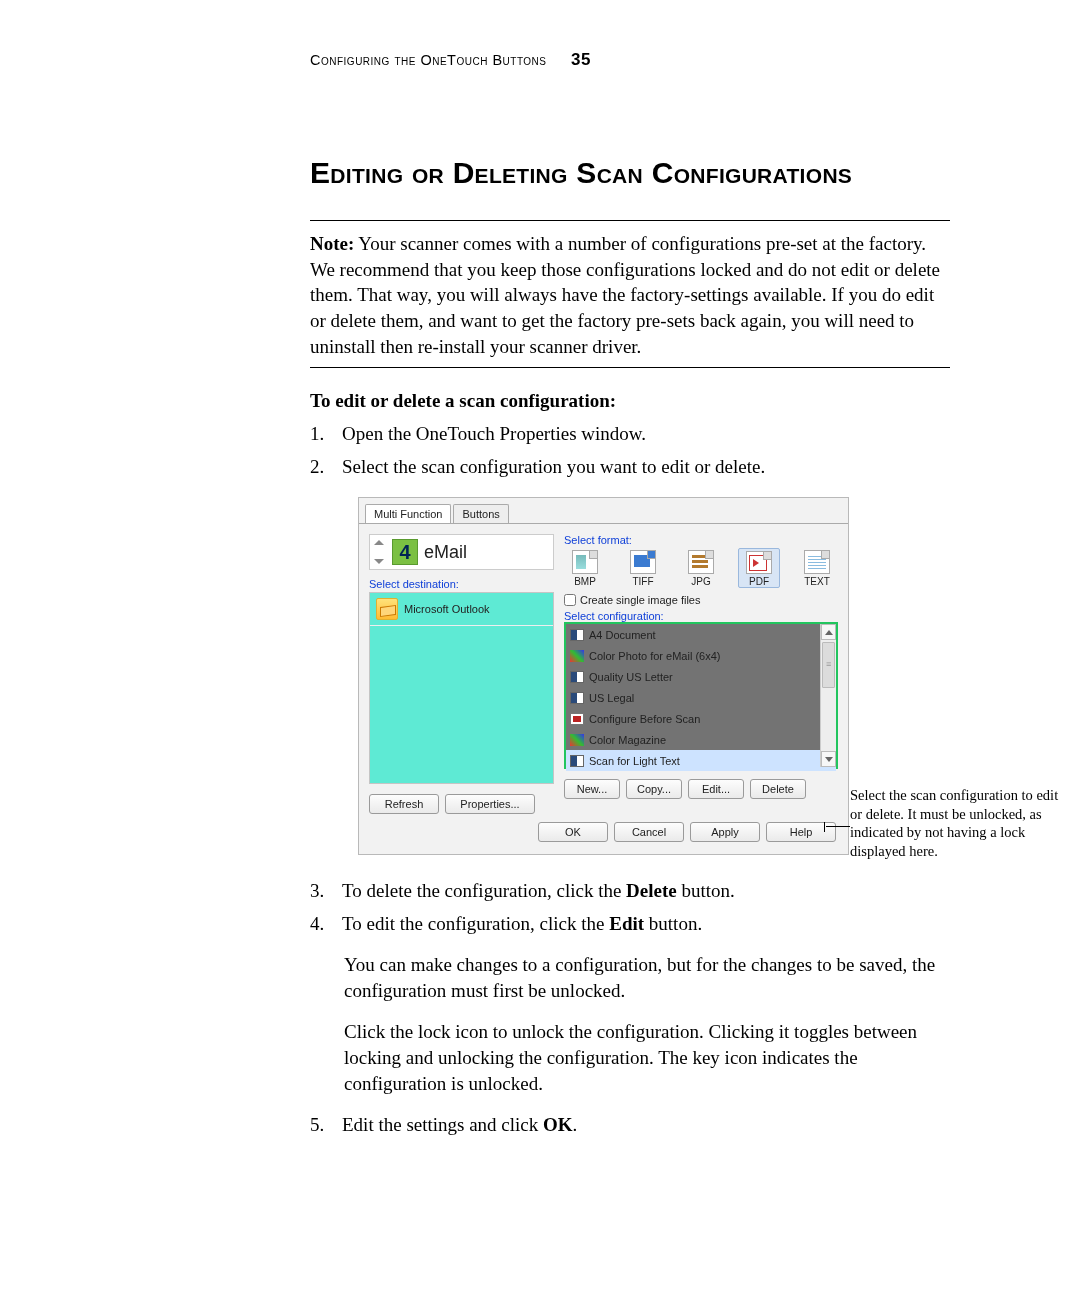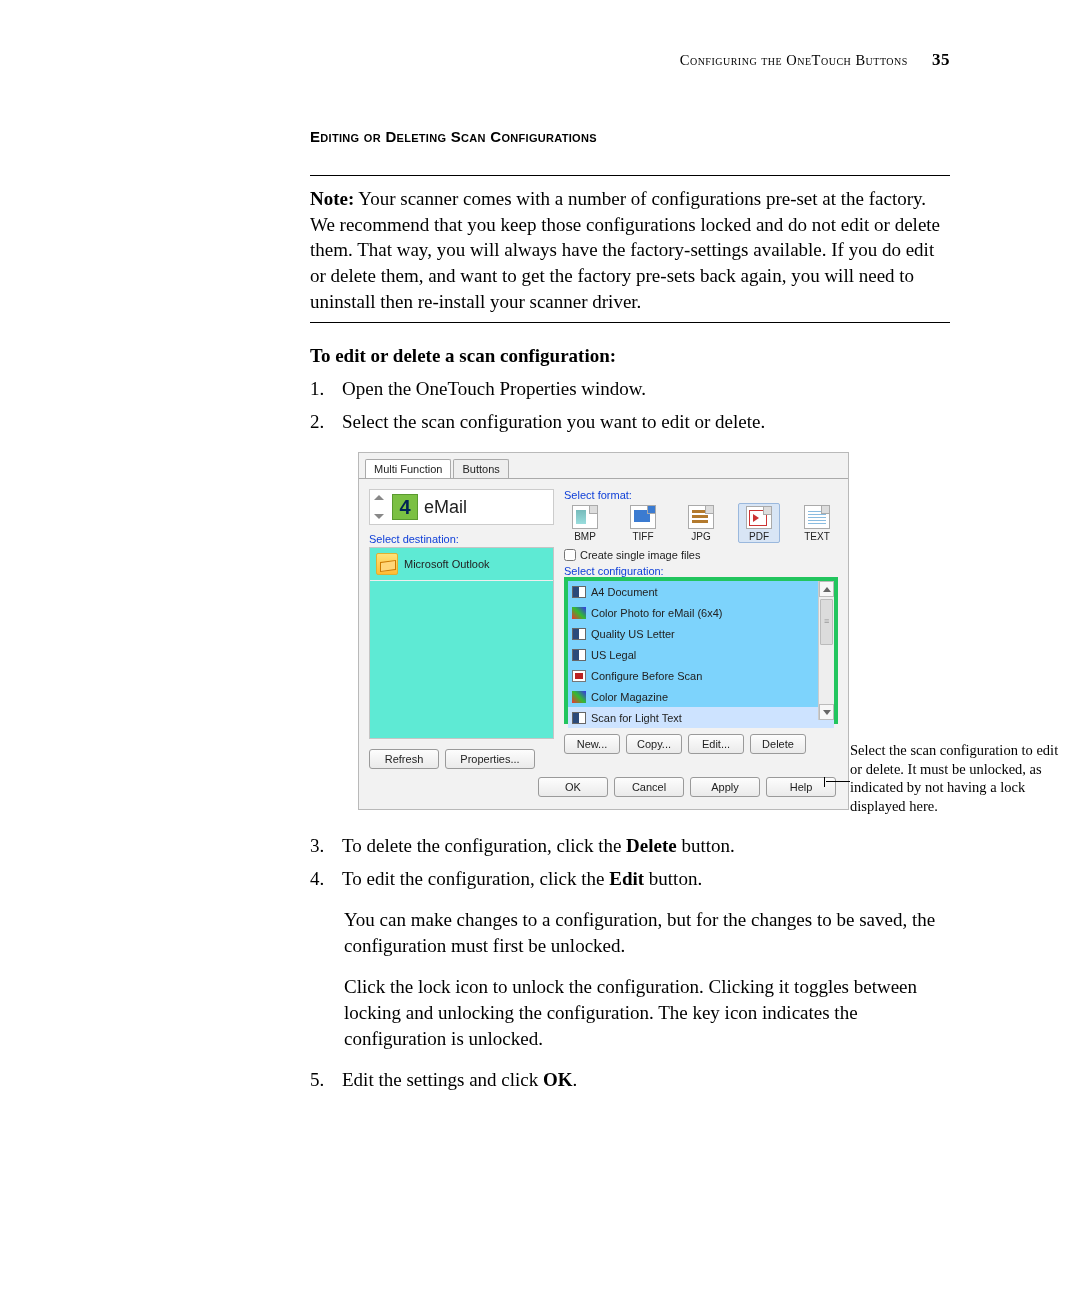--- a/index.html
+++ b/index.html
@@ -9,37 +9,37 @@
     background: #fff;
     font-family: Georgia, 'Times New Roman', serif;
     color: #000;
     position: relative;
   }
   .page {
     padding: 50px 130px 40px 310px;
     position: relative;
   }
   .running-head {
-    text-align: right;
-    font-family: Liberation Serif, serif;
+    text-align: left;
+    font-family: Liberation Sans, sans-serif;
     font-size: 14.5px;
     letter-spacing: 0.5px;
-    margin-bottom: 58px;
+    margin-bottom: 86px;
   }
   .running-head .pagenum {
     font-weight: bold;
     font-size: 17px;
     margin-left: 20px;
   }
   .running-head .sc { font-variant: small-caps; }
   h2.section {
     font-family: Arial, Helvetica, sans-serif;
     font-weight: bold;
     font-variant: small-caps;
-    font-size: 15px;
+    font-size: 30px;
     letter-spacing: 0.3px;
     margin-bottom: 30px;
   }
   .hr { border: 0; border-top: 1px solid #000; margin: 6px 0 10px 0; }
   .note {
     font-size: 19px;
     line-height: 1.35;
     margin-bottom: 8px;
   }
   .note .bold { font-weight: bold; }
@@ -160,21 +160,21 @@
   .ico-tiff::after{background:#3b7bd1;}
   .ico-jpg .bar{position:absolute;left:3px;background:#b37a2e;width:16px;}
   .ico-pdf {background:#fff;}
   .ico-pdf .mark{position:absolute;left:2px;top:3px;width:18px;height:16px;border:1px solid #c33;}
   .ico-pdf .mark::after{content:"";position:absolute;left:3px;top:3px;width:0;height:0;border-left:6px solid #c33;border-top:4px solid transparent;border-bottom:4px solid transparent;}
   .ico-text .lines{position:absolute;left:3px;top:3px;right:3px;bottom:3px;background:repeating-linear-gradient(#fff,#fff 2px,#8abce0 2px,#8abce0 3px);}
   .fmt-label{font-size:10px;}
   .chk-row{display:flex;align-items:center;gap:4px;margin:6px 0 4px 0;}
   .chk-row input{width:12px;height:12px;}
   .cfg-list {
-    border:4px solid #22c55e; background:#7dd3fc;
+    border:2px solid #22c55e; background:#737373;
     height: 147px; position:relative;
   }
   .cfg-item{display:flex;align-items:center;gap:5px;padding:2px 4px 2px 4px;height:21px;}
   .cfg-item.sel{background:#cde3ff;}
   .mini-ico{width:14px;height:12px;position:relative;}
   .mi-bw{background:#fff;border:1px solid #666;}
   .mi-bw::after{content:"";position:absolute;left:0;top:0;width:50%;height:100%;background:#2a4a7a;}
   .mi-col{background:linear-gradient(45deg,#e33,#3b3,#33e);}
   .mi-cfg{background:#fff;border:1px solid #777;}
   .mi-cfg::after{content:"";position:absolute;left:2px;top:2px;right:2px;bottom:2px;background:#b22;}

